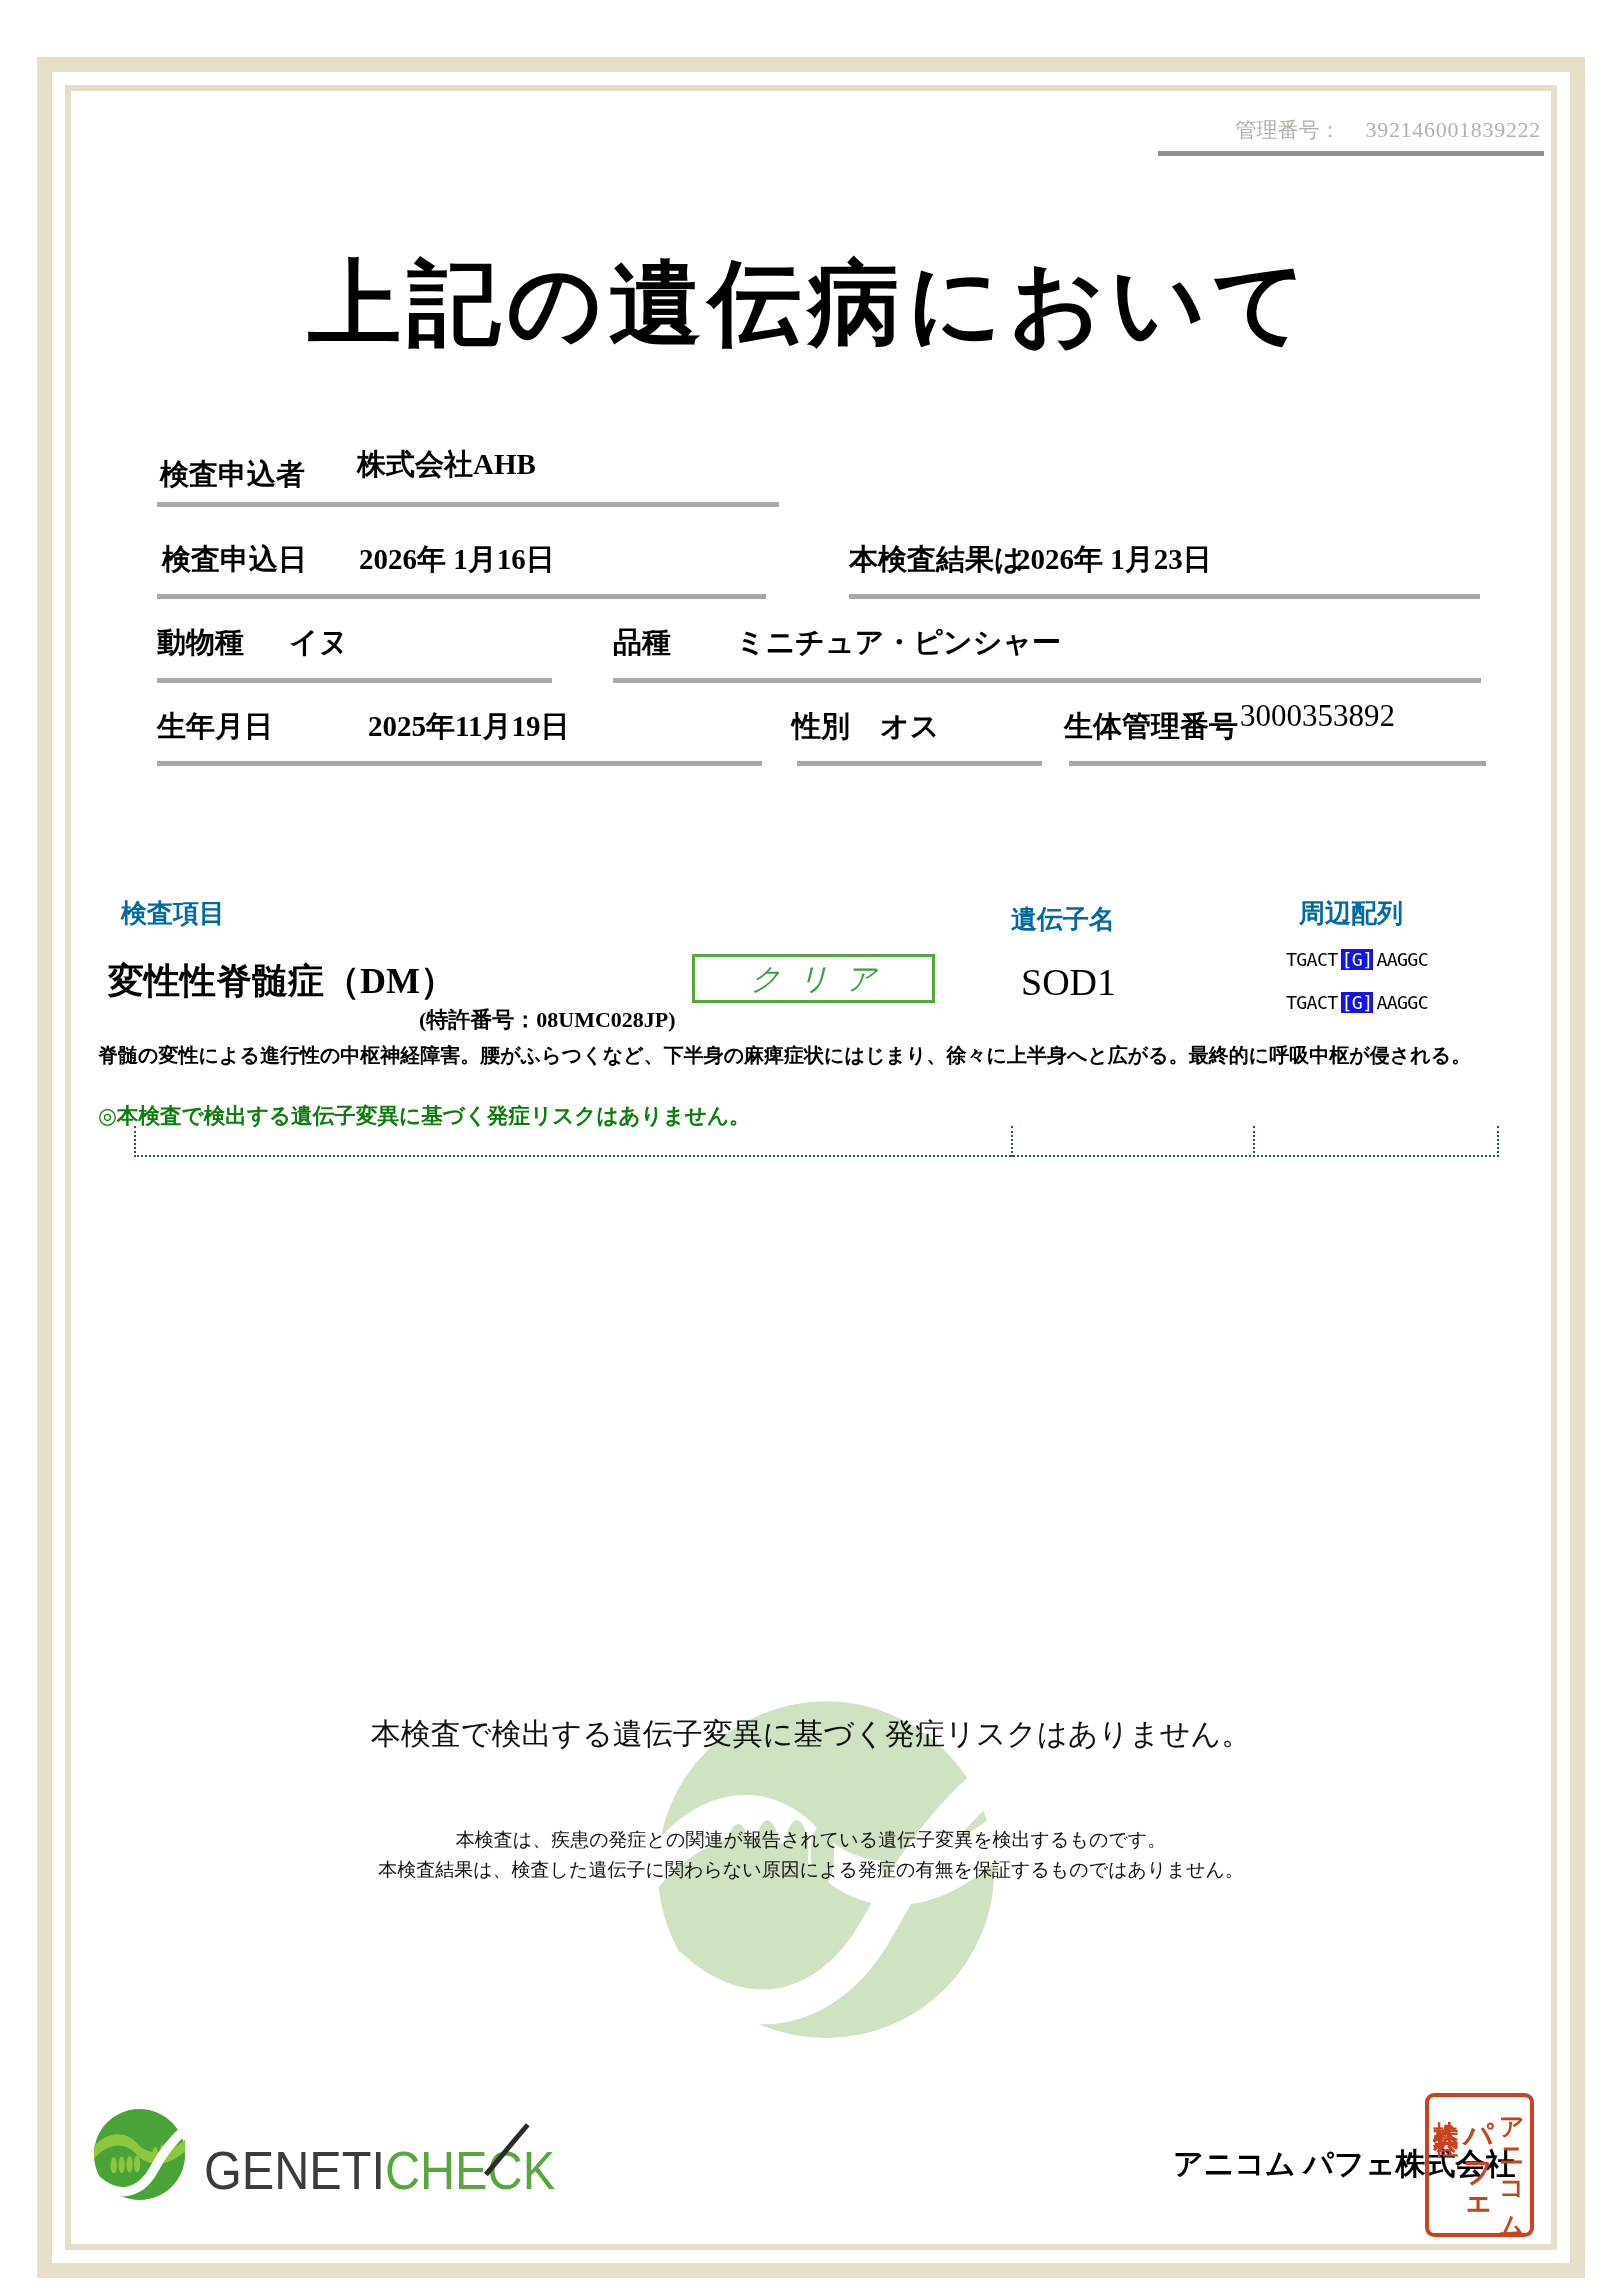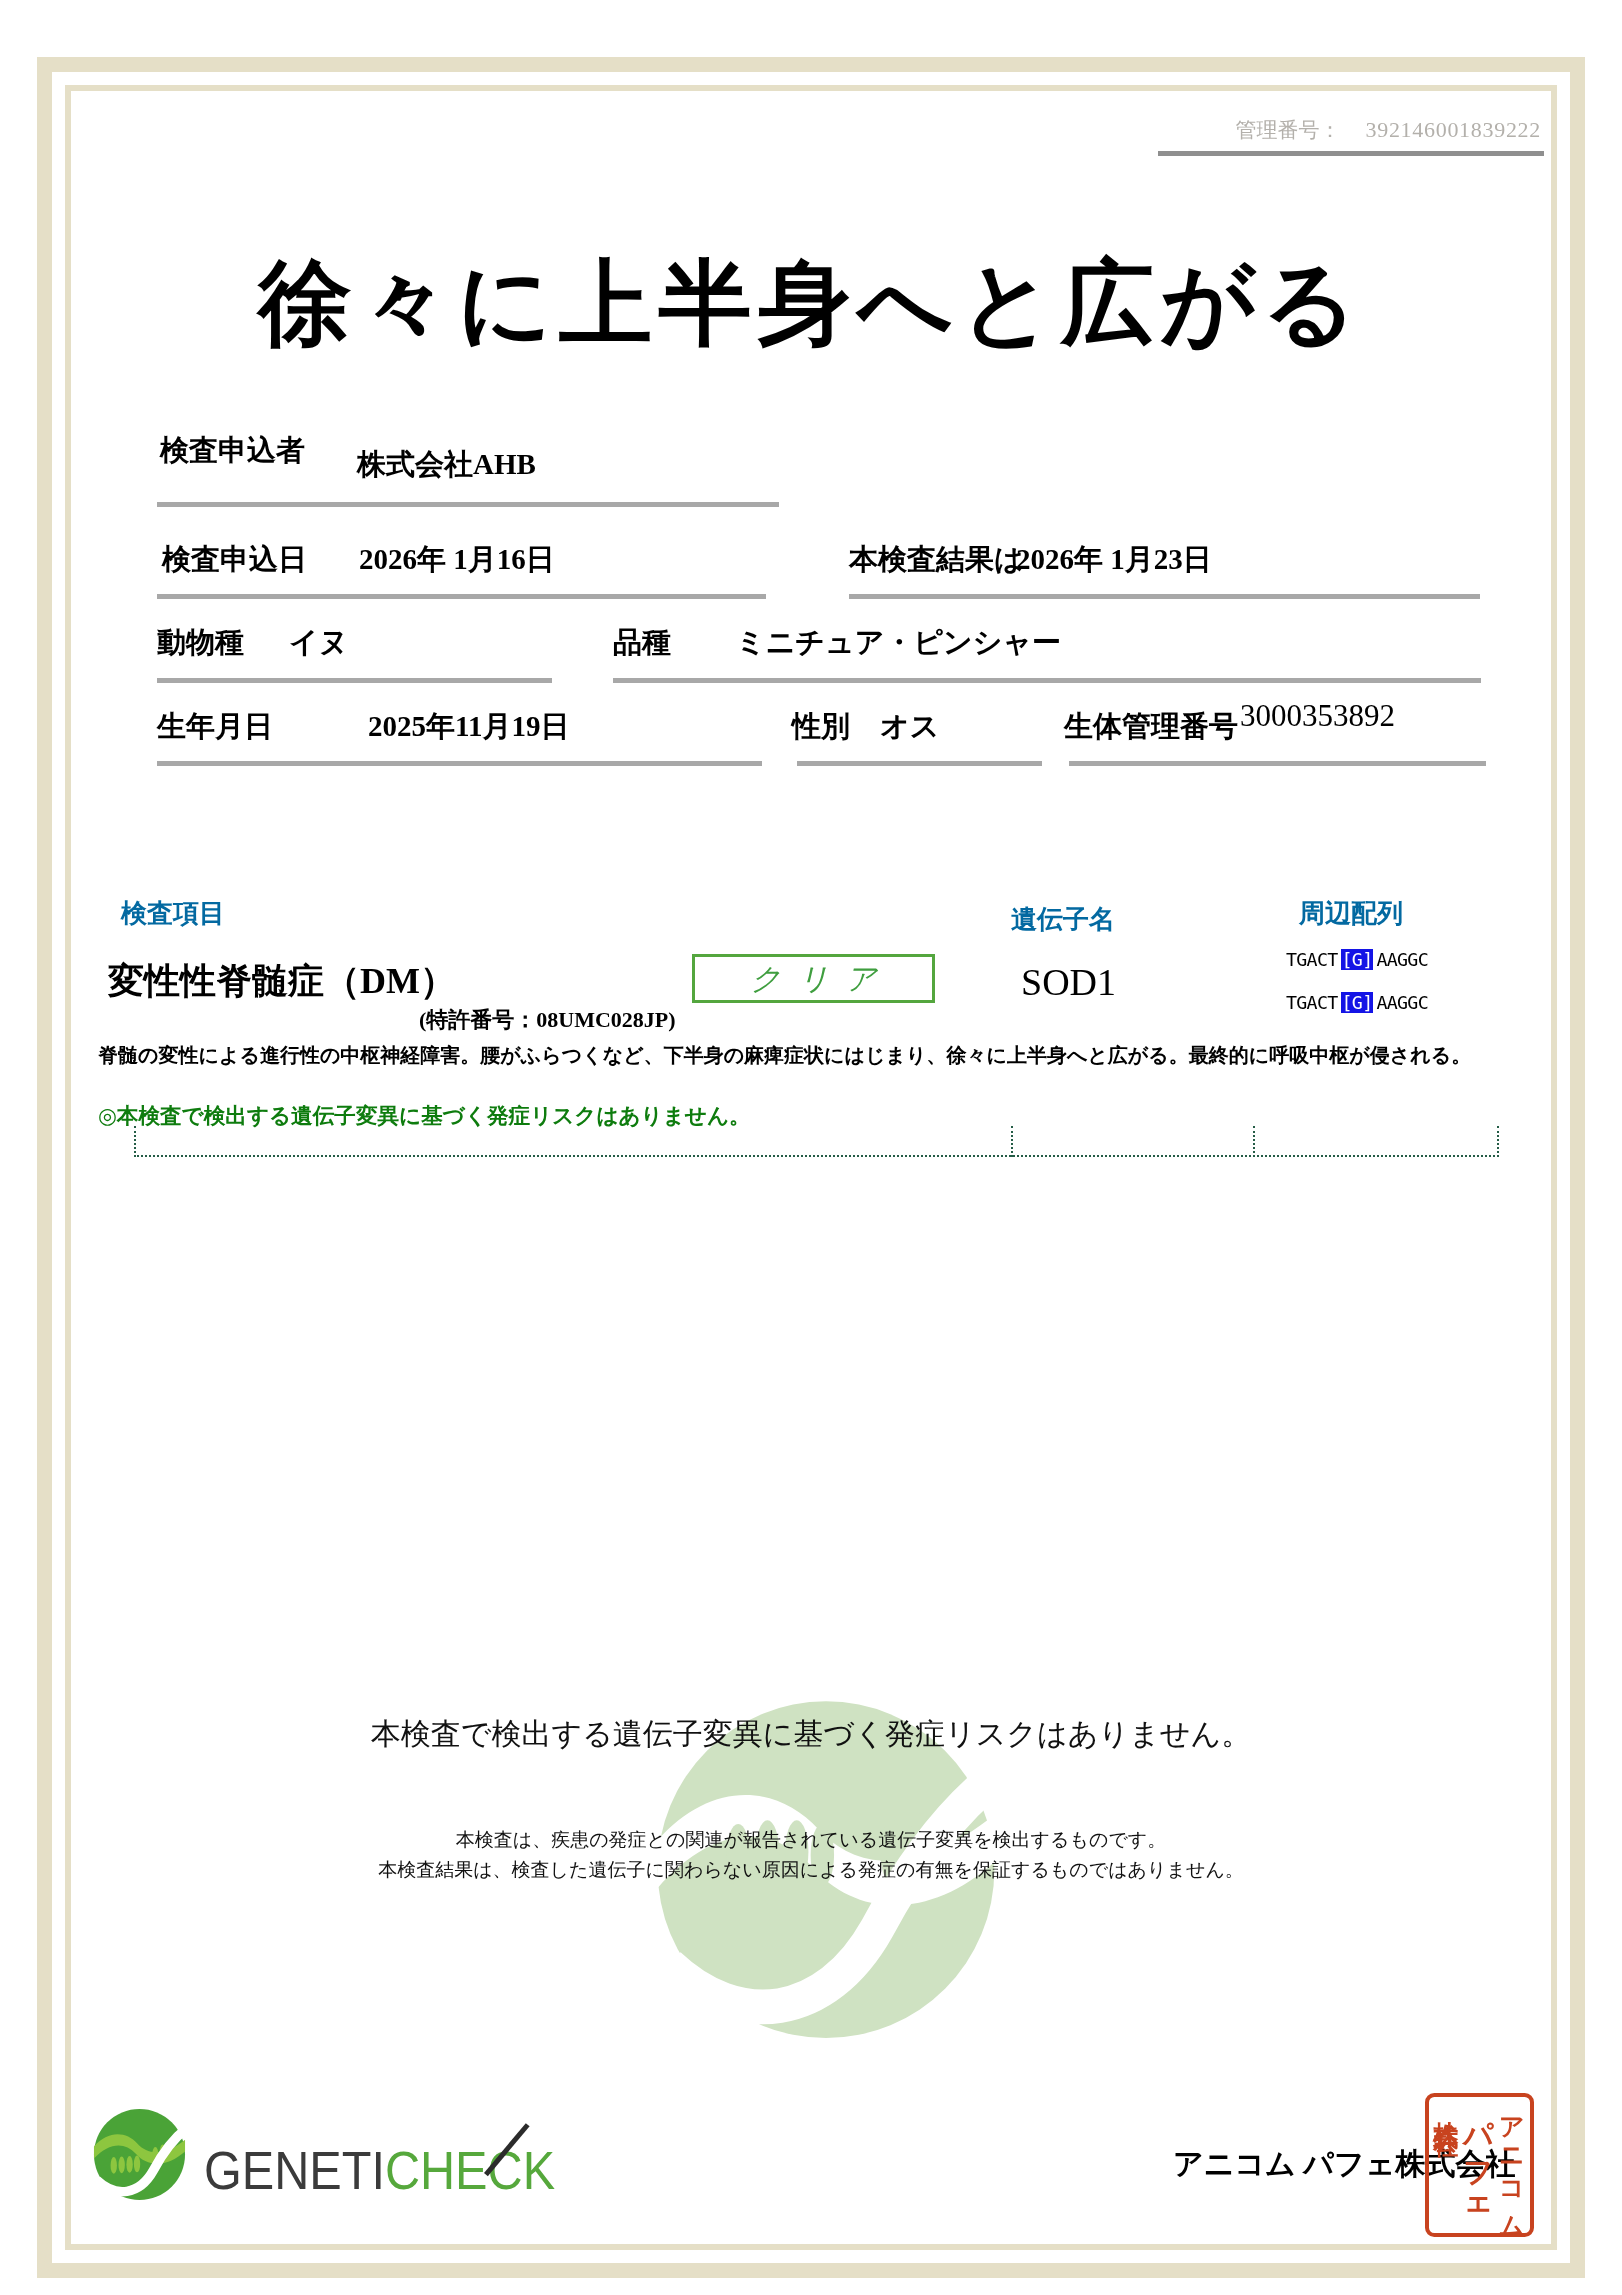--- a/index.html
+++ b/index.html
@@ -63,23 +63,23 @@
 <div class="page">
 
   <div class="frame-outer"></div>
   <div class="frame-inner"></div>
 
   <div class="abs admin" style="top:96px;left:916px;width:625px;text-align:right;">
     <span>管理番号：</span><span class="num">392146001839222</span>
   </div>
   <div class="abs admin-rule" style="top:131px;left:1158px;width:386px;"></div>
 
-  <div class="abs title" style="top:221px;">徐々に上半身へと広がる</div>
+  <div class="abs title" style="top:221px;">上記の遺伝病において</div>
 
-  <div class="abs flabel" style="top:411px;left:160px;">検査申込者</div>
+  <div class="abs flabel" style="top:435px;left:160px;">検査申込者</div>
   <div class="abs fvalue" style="top:425px;left:357px;">株式会社AHB</div>
   <div class="abs rule" style="top:482px;left:157px;width:622px;"></div>
 
   <div class="abs flabel" style="top:520px;left:162px;">検査申込日</div>
   <div class="abs fvalue" style="top:520px;left:359px;">2026年 1月16日</div>
   <div class="abs flabel" style="top:520px;left:849px;">本検査結果は</div>
   <div class="abs fvalue" style="top:520px;left:1016px;">2026年 1月23日</div>
   <div class="abs rule" style="top:574px;left:157px;width:609px;"></div>
   <div class="abs rule" style="top:574px;left:849px;width:631px;"></div>
 

